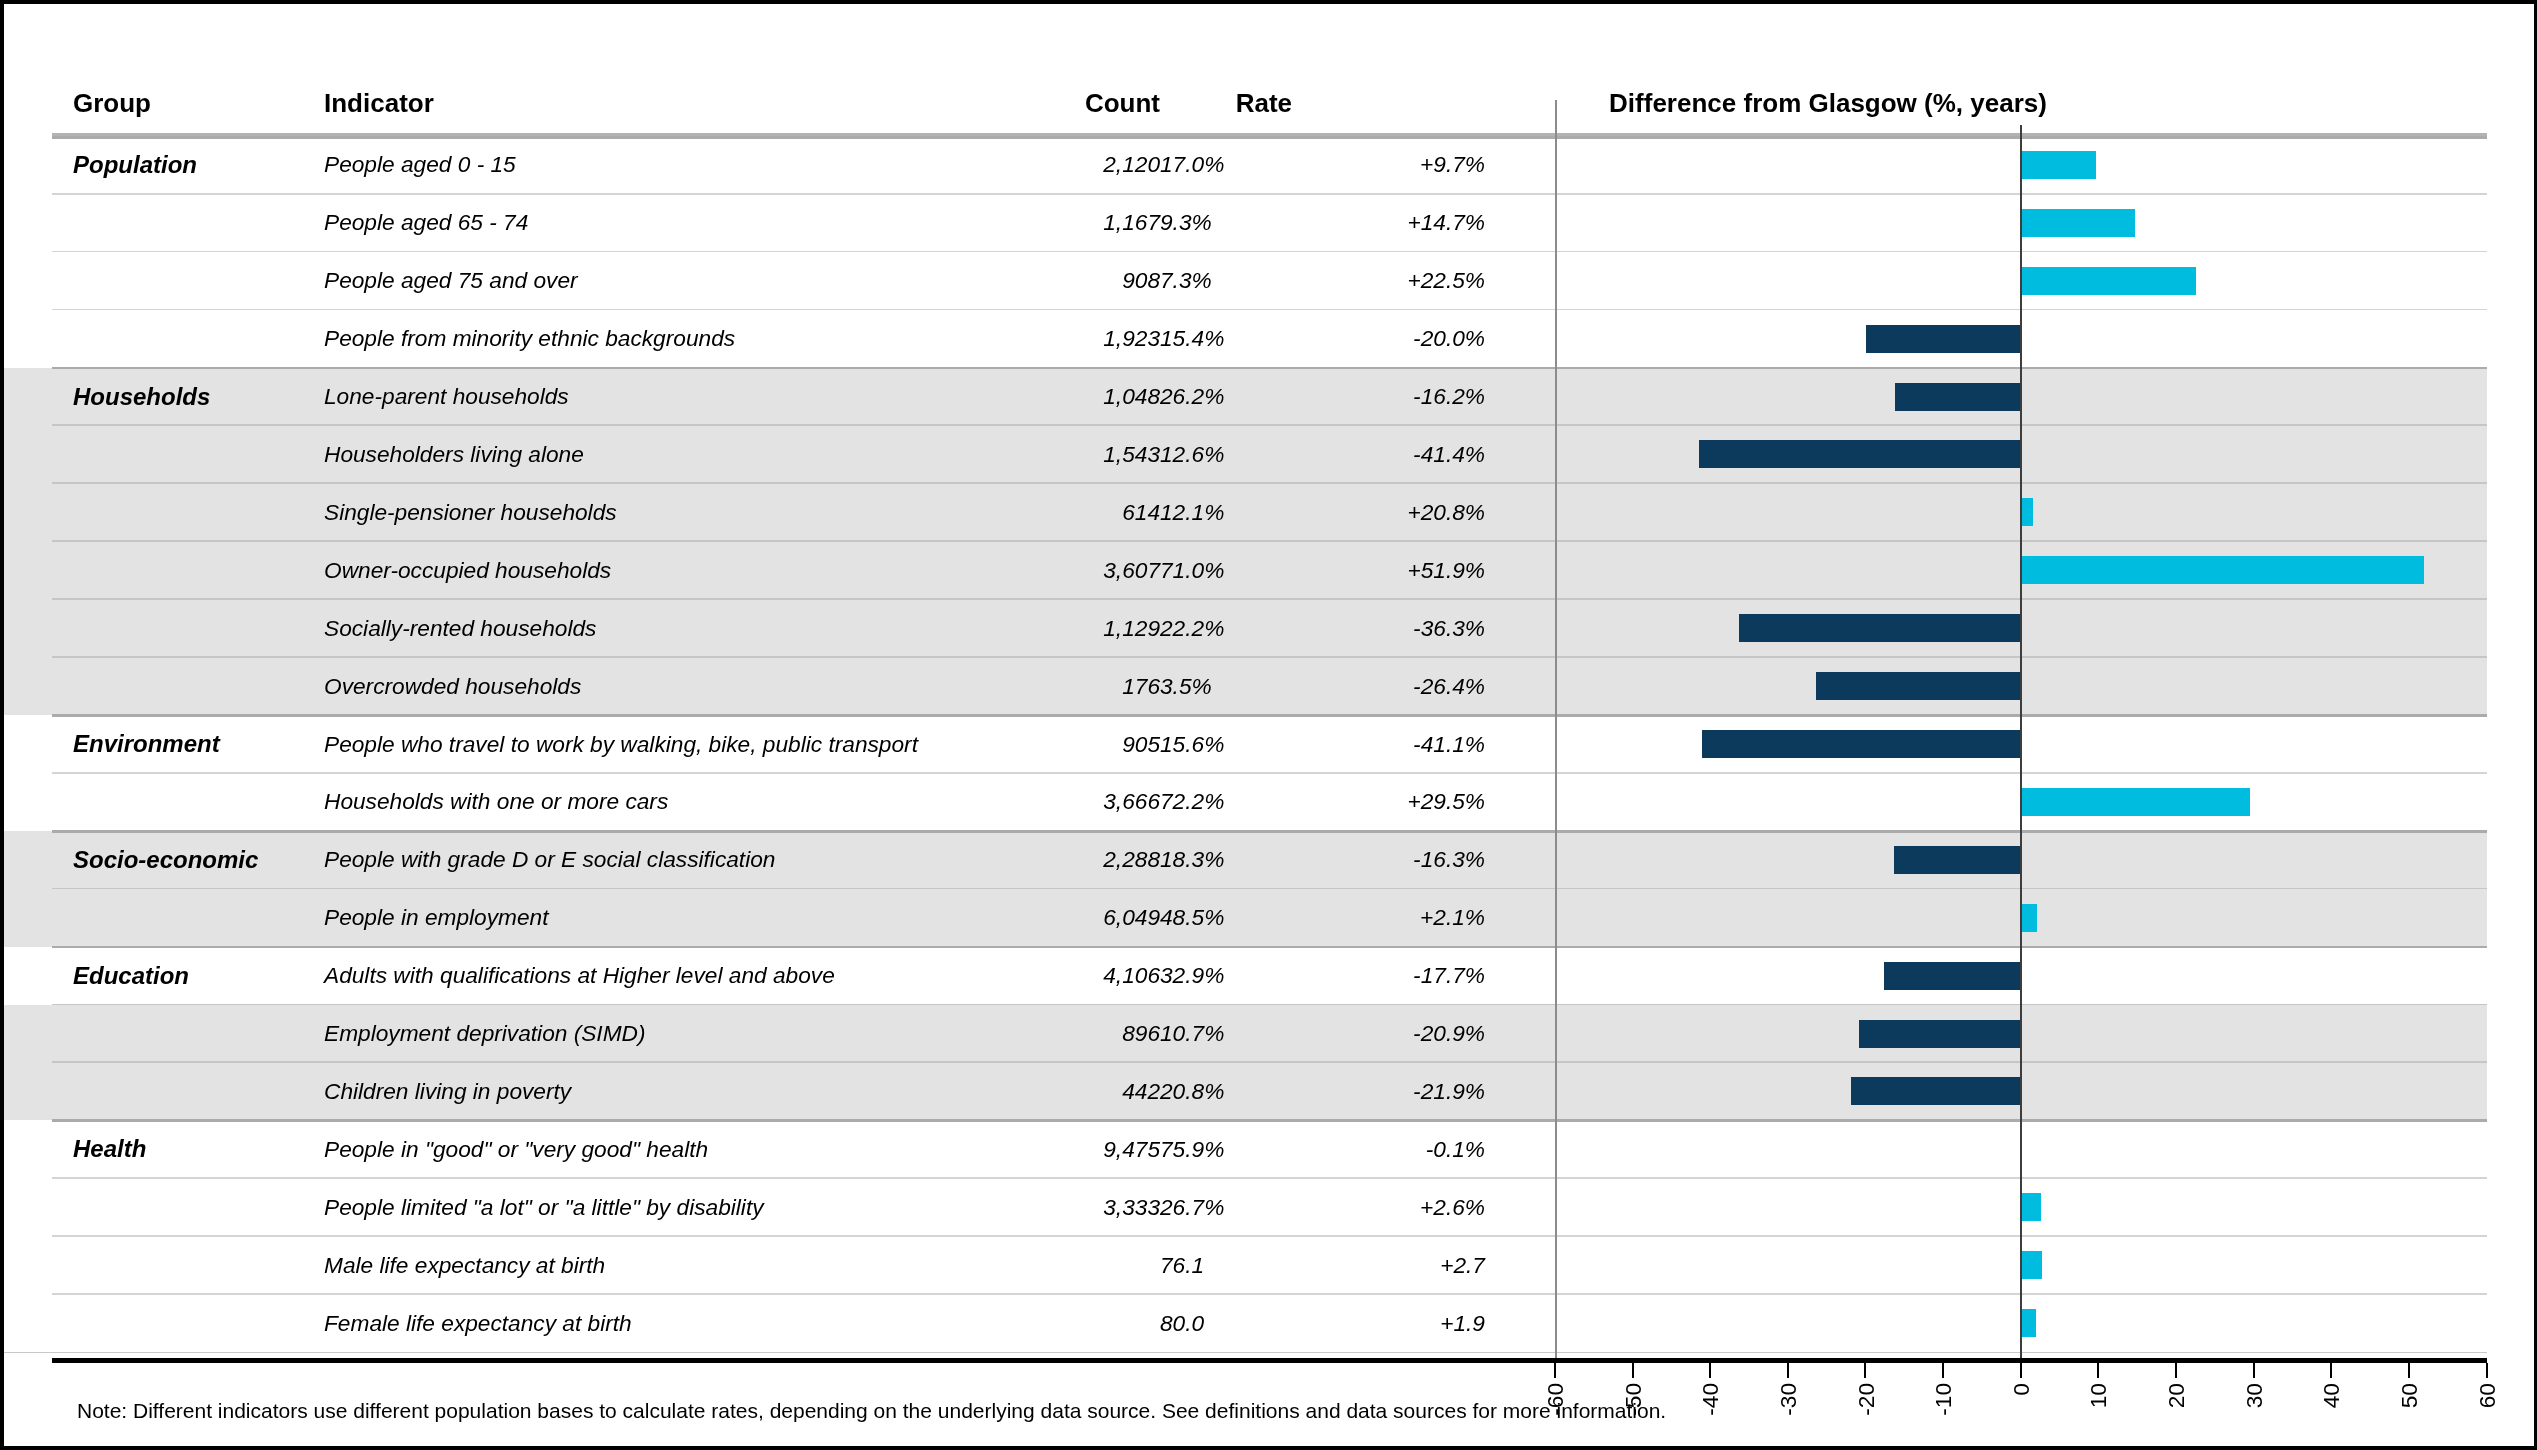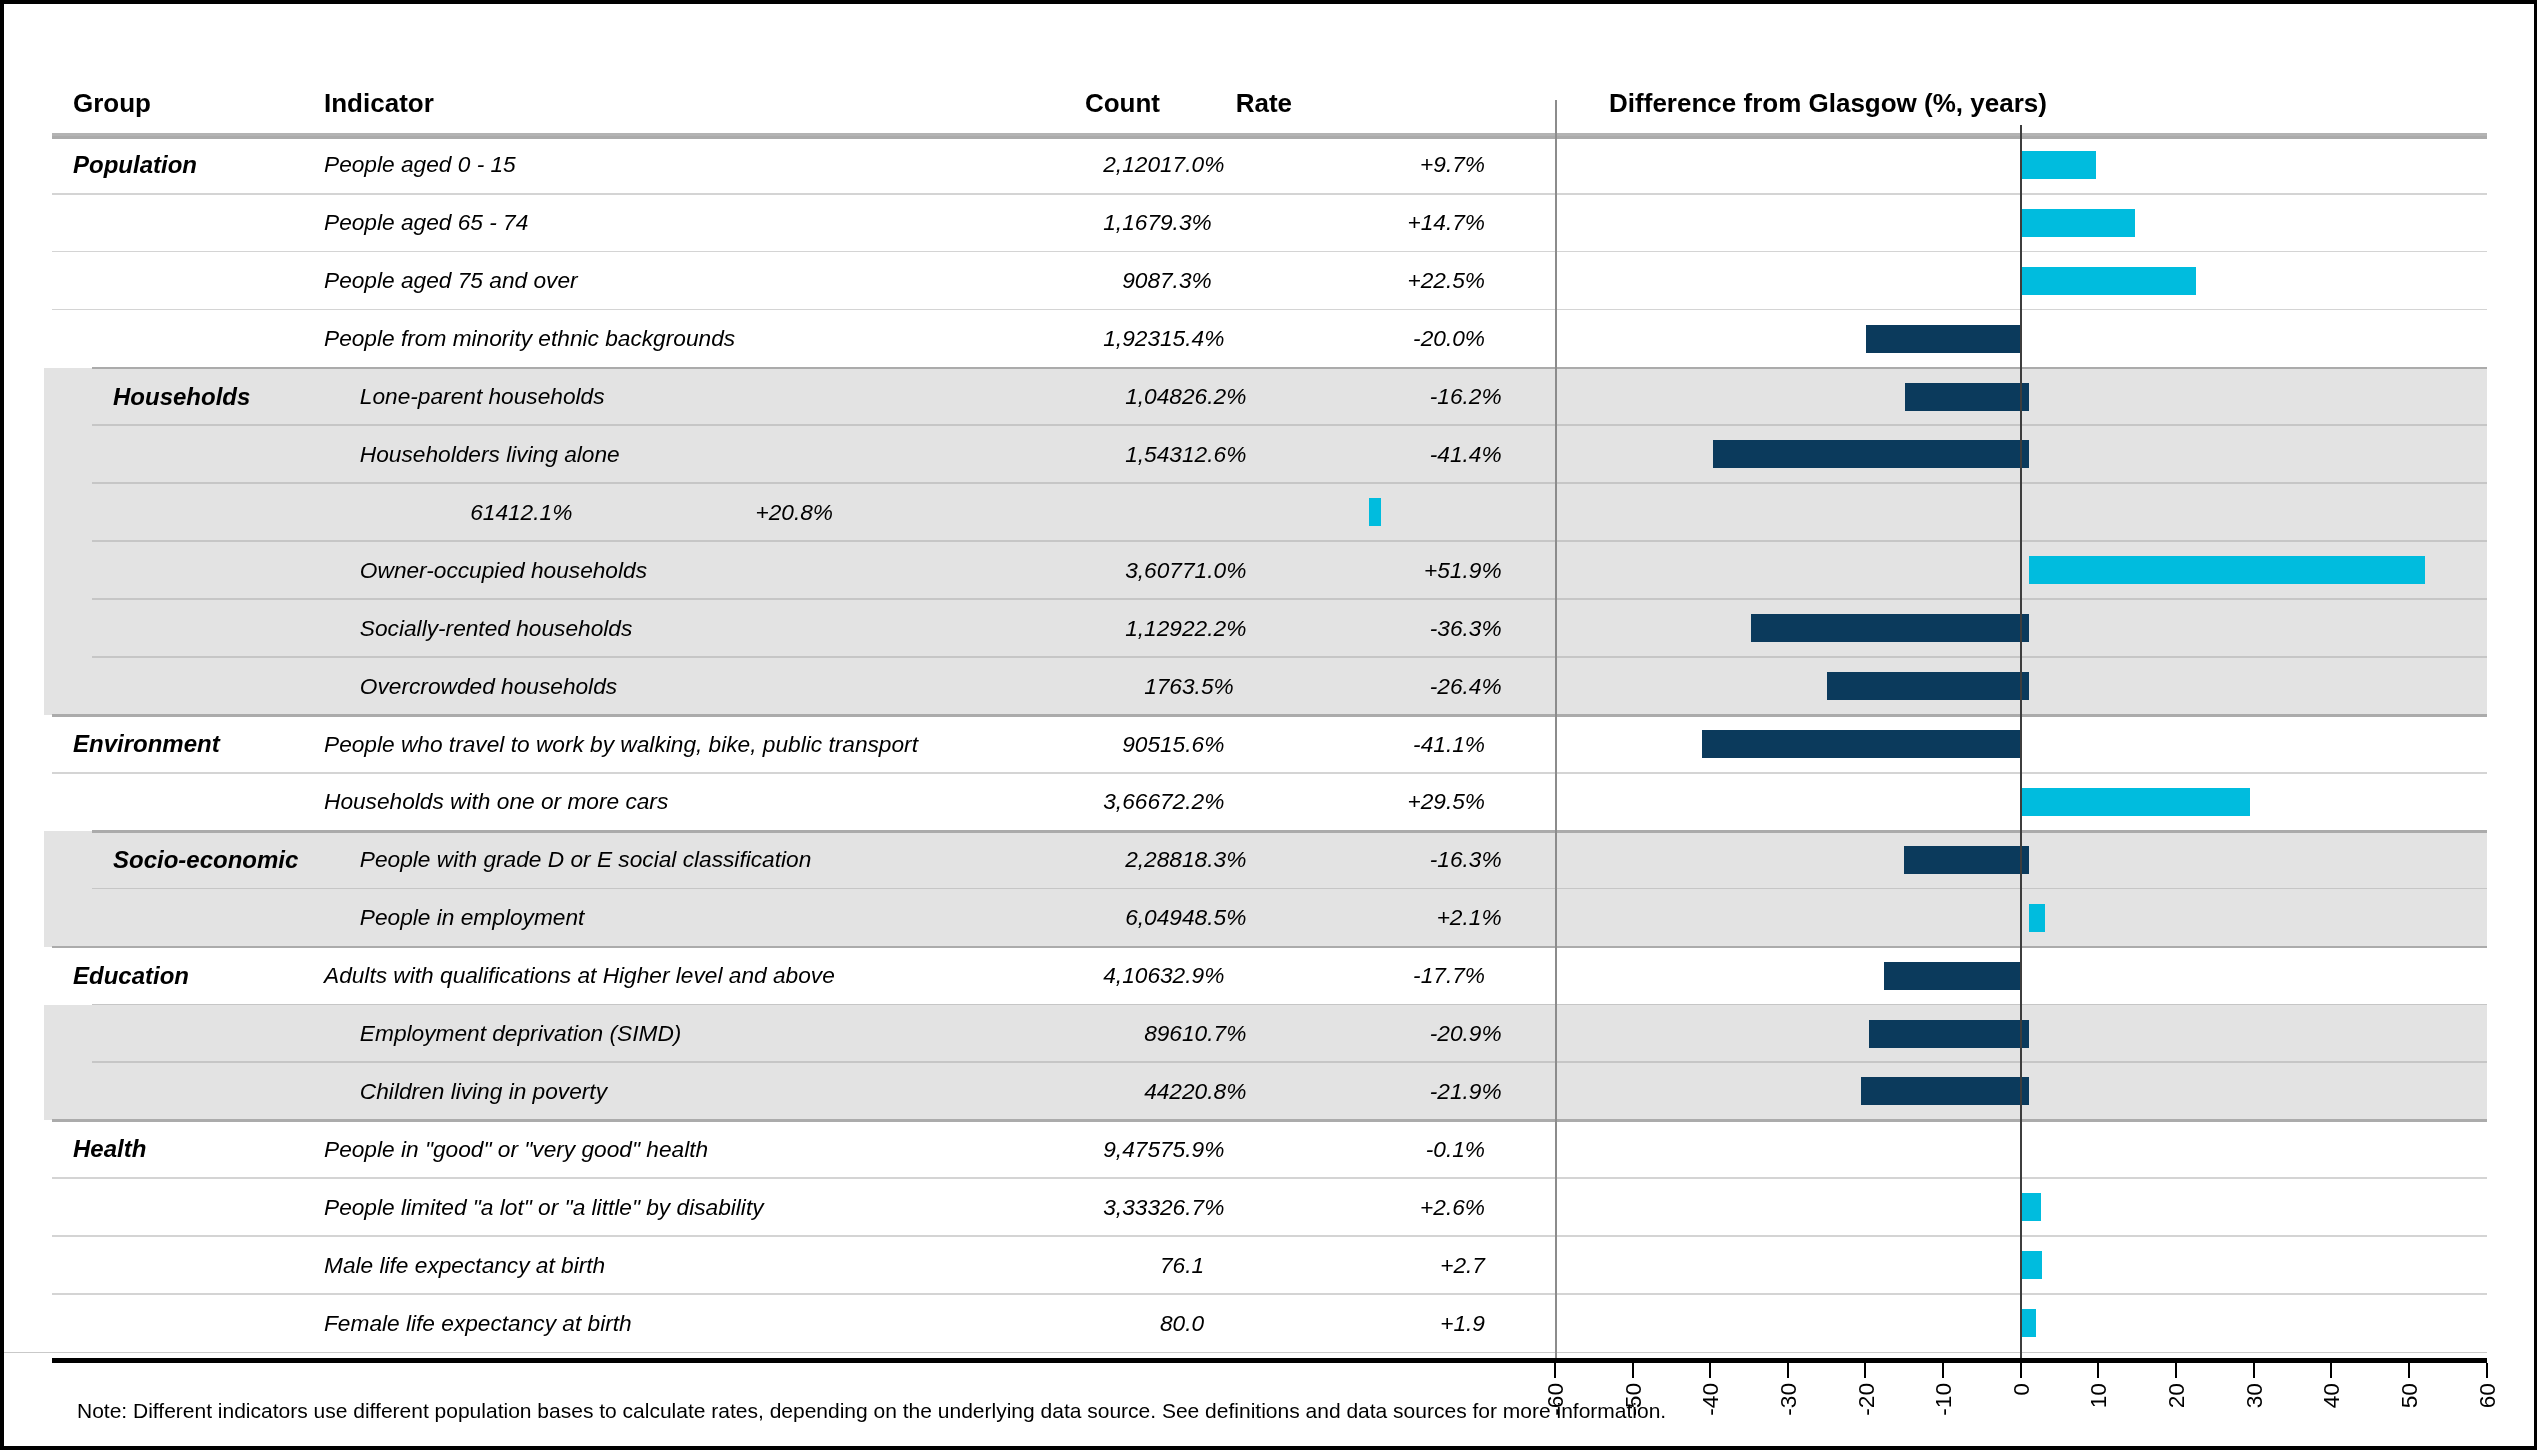--- a/index.html
+++ b/index.html
@@ -15,21 +15,21 @@
   .col-count{width:144px;text-align:right;}
   .col-rate{width:132px;text-align:right;}
   .col-diff{width:193px;text-align:right;}
   .col-spacer{width:70px;}
   .col-chart{width:932px;text-align:center;}
   .diff-lines span{display:block;}
   .header-sep{position:absolute;left:48px;top:129px;width:2435px;height:2.8px;background:#B3B3B3;}
   
   .rows{position:absolute;left:0;top:132px;width:2483px;height:1216px;display:flex;flex-direction:column;border-bottom:1.7px solid #C9C9C9;font-style:italic;}
   .row{position:relative;flex:1 1 0;display:flex;align-items:center;padding-left:69px;box-sizing:border-box;background:#fff;}
-  .row.shaded{background:var(--shade,#E3E3E3);margin-left:40px;}
+  .row.shaded{background:var(--shade,#E3E3E3);}
   .row::before{content:"";position:absolute;left:48px;right:0;top:-1.1px;height:1.7px;background:#D4D4D4;}
   .row.shaded::before{background:#C6C6C6;}
   .row.group-start::before{top:-1.1px;height:2.8px;background:#ABABAB;}
   .row:first-child::before{top:0;}
   .cell{font-size:22.7px;color:#000;white-space:nowrap;}
   .group-cell{width:251px;font-weight:bold;font-size:24px;}
   .indicator-cell{width:692px;}
   .count-cell{width:144px;text-align:right;}
   .rate-cell{width:132px;text-align:left;}
   .diff-cell{width:193px;text-align:right;}
@@ -129,20 +129,21 @@
         <div class="cell count-cell">1,543</div>
         <div class="cell rate-cell">12.6%</div>
         <div class="cell diff-cell">-41.4%</div>
         <div class="spacer-cell"></div>
         <div class="chart-cell">
           <div class="bar neg" style="width: 34.5%; background: rgb(11, 58, 92);"></div>
         </div>
       </div>
       <div class="row shaded">
         <div class="cell group-cell"></div>
+        <div class="cell indicator-cell">Single-pensioner households</div>
         <div class="cell count-cell">614</div>
         <div class="cell rate-cell">12.1%</div>
         <div class="cell diff-cell">+20.8%</div>
         <div class="spacer-cell"></div>
         <div class="chart-cell">
           <div class="bar pos" style="width: 1.25%; background: rgb(0, 188, 222);"></div>
         </div>
       </div>
       <div class="row shaded">
         <div class="cell group-cell"></div>

